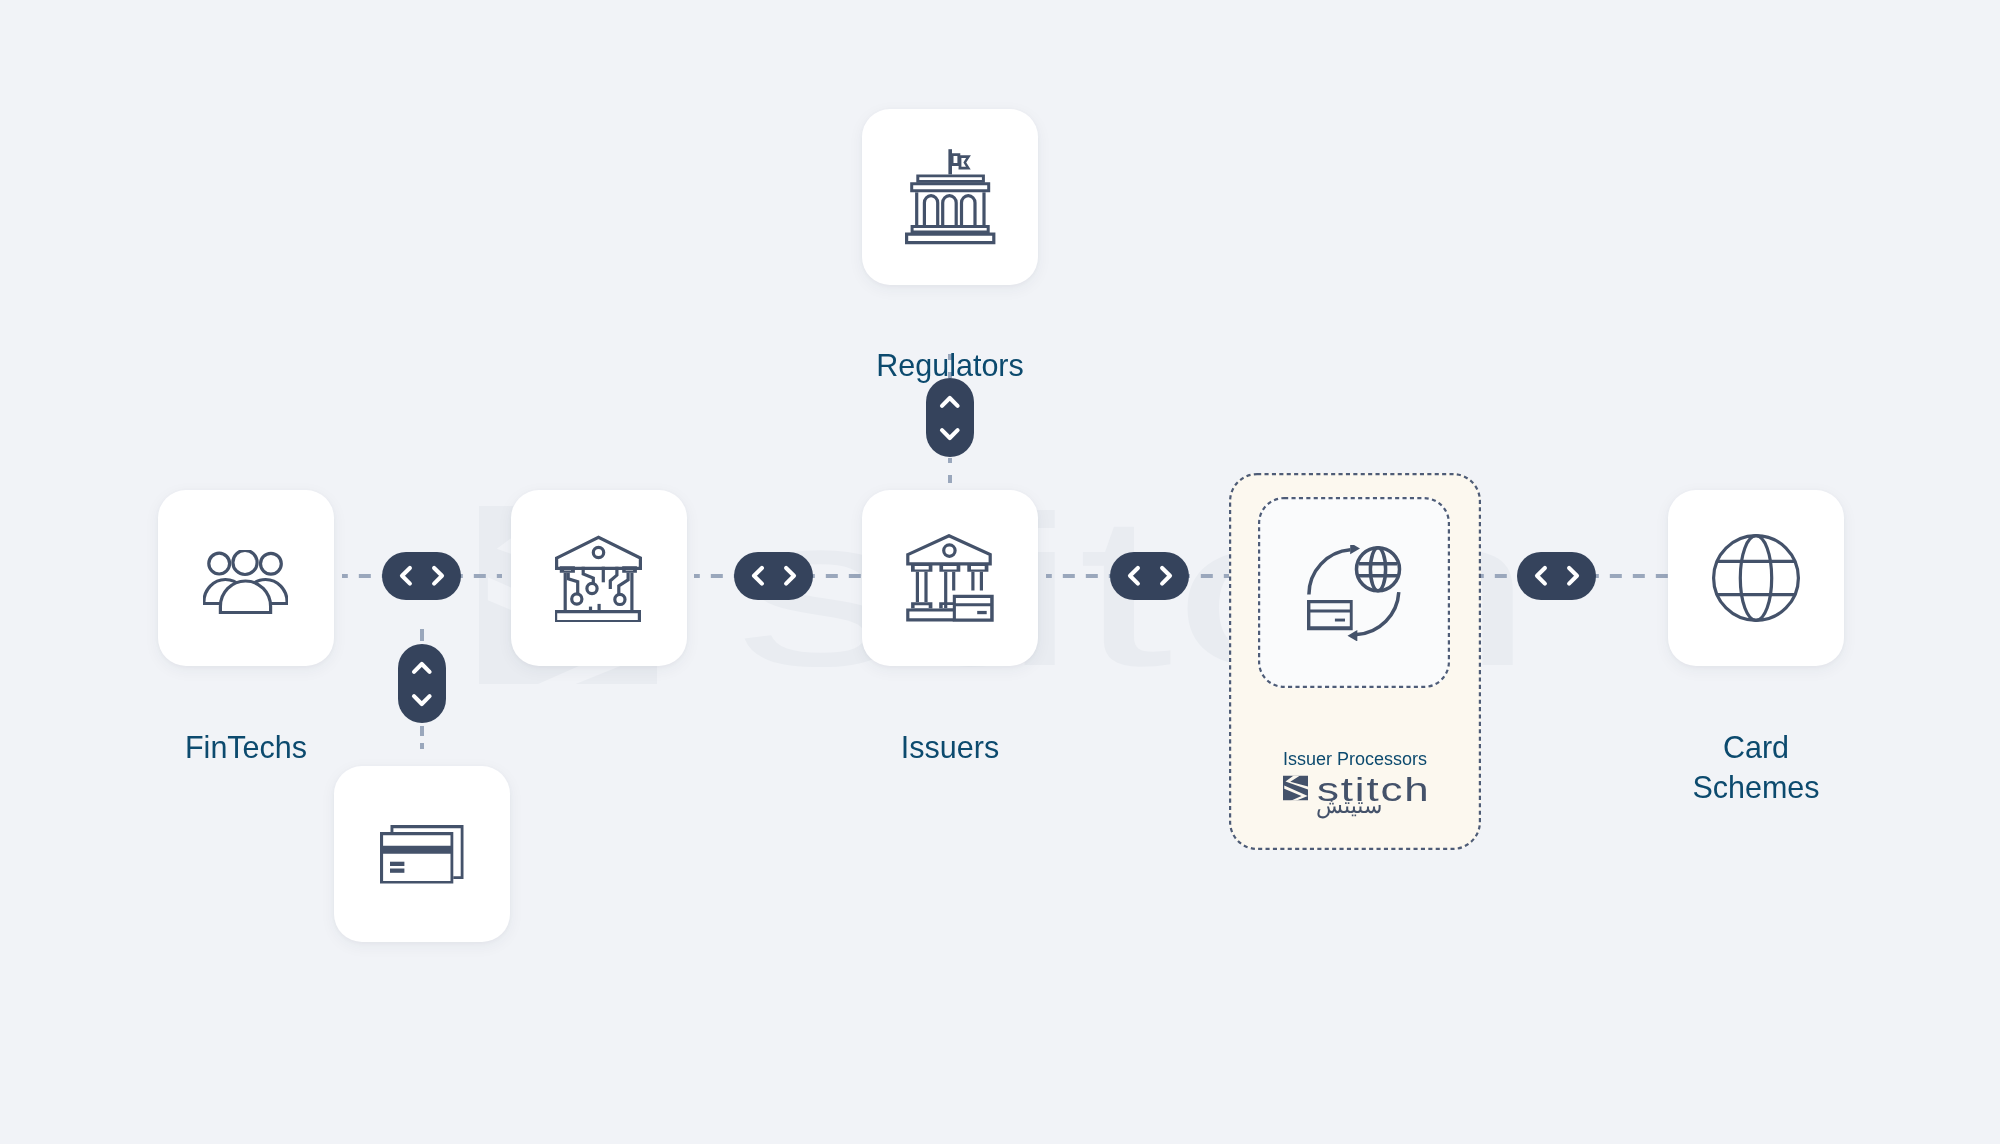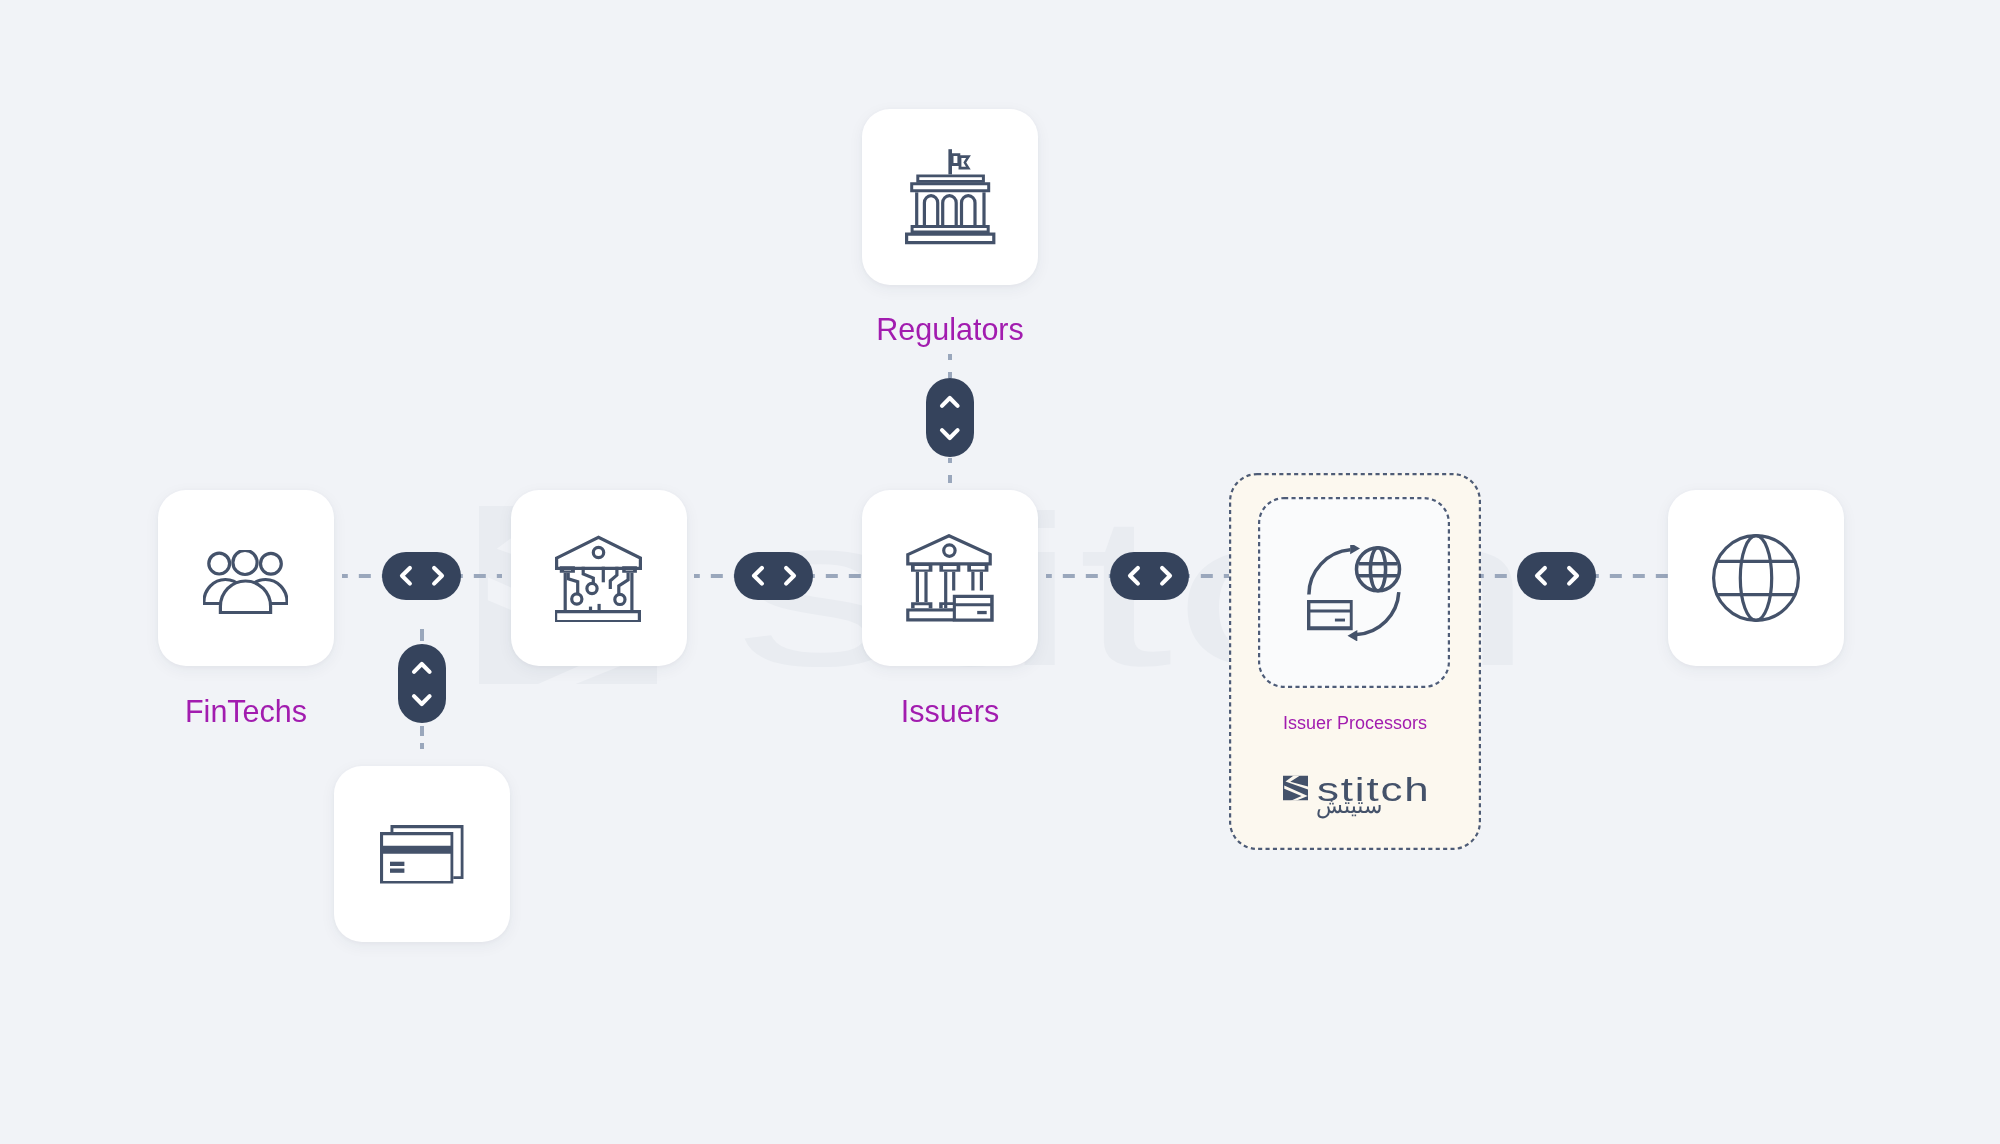--- a/index.html
+++ b/index.html
@@ -25,22 +25,22 @@
   .pill.v{width:48px;height:79px;border-radius:24px;flex-direction:column;gap:10px;}
   .pill svg{display:block;}
 
   
   .card{position:absolute;background:#ffffff;border-radius:28px;
         box-shadow:0 4px 16px rgba(40,55,80,.055), 0 1px 4px rgba(40,55,80,.04);
         display:flex;align-items:center;justify-content:center;}
   .card svg{display:block;}
 
   
-  .label{position:absolute;text-align:center;color:#a21caf;
-         font-size:30.5px;line-height:39.5px;white-space:pre-line;}
+  .label{position:absolute;text-align:center;color:#0c4a6e;
+         font-size:30.5px;line-height:39.5px;white-space:pre-line;margin-top:36px;}
   .label.small{font-size:18px;line-height:32px;}
 
   
   .group{position:absolute;left:1229px;top:473px;width:252px;height:377px;}
   .group .bg{position:absolute;inset:0;background:#fcf8ef;border-radius:28px;}
   .group svg{position:absolute;inset:0;}
   .groupinner{position:absolute;left:1258px;top:497px;width:192px;height:191px;}
   .groupinner .bg{position:absolute;inset:0;background:#fafbfc;border-radius:26px;}
   .groupinner svg.frame{position:absolute;inset:0;}
   .groupinner .ic{position:absolute;inset:0;display:flex;align-items:center;justify-content:center;}
@@ -266,20 +266,22 @@
 
         <path d="M10.0 36.7 H24.4 V41.0 H10.0 Z"></path>
         <path d="M10.0 43.5 H24.4 V47.8 H10.0 Z"></path>
       </g>
     </svg>
   </div>
 
   <div class="label" style="left:146px;top:692px;width:200px;">FinTechs</div>
   <div class="label" style="left:850px;top:692px;width:200px;text-align:center;">Issuers</div>
   <div class="label small" style="left:1229px;top:707px;width:252px;">Issuer Processors</div>
+  <div class="label" style="left:1656px;top:692px;width:200px;">Card
+Schemes</div>
   <div class="label" style="left:850px;top:310px;width:200px;">Regulators</div>
 
   <div class="pill h" style="left:382px;top:552px;">
     <svg class="chev" width="46" height="24" viewBox="0 0 46 24">
       <g fill="none" stroke="#ffffff" stroke-width="4.1" stroke-linecap="round" stroke-linejoin="round">
         <path d="M10.9 4.0 L3.0 11.8 L10.9 19.6"></path>
         <path d="M35.1 4.0 L43.0 11.8 L35.1 19.6"></path>
       </g>
     </svg>
   </div>

